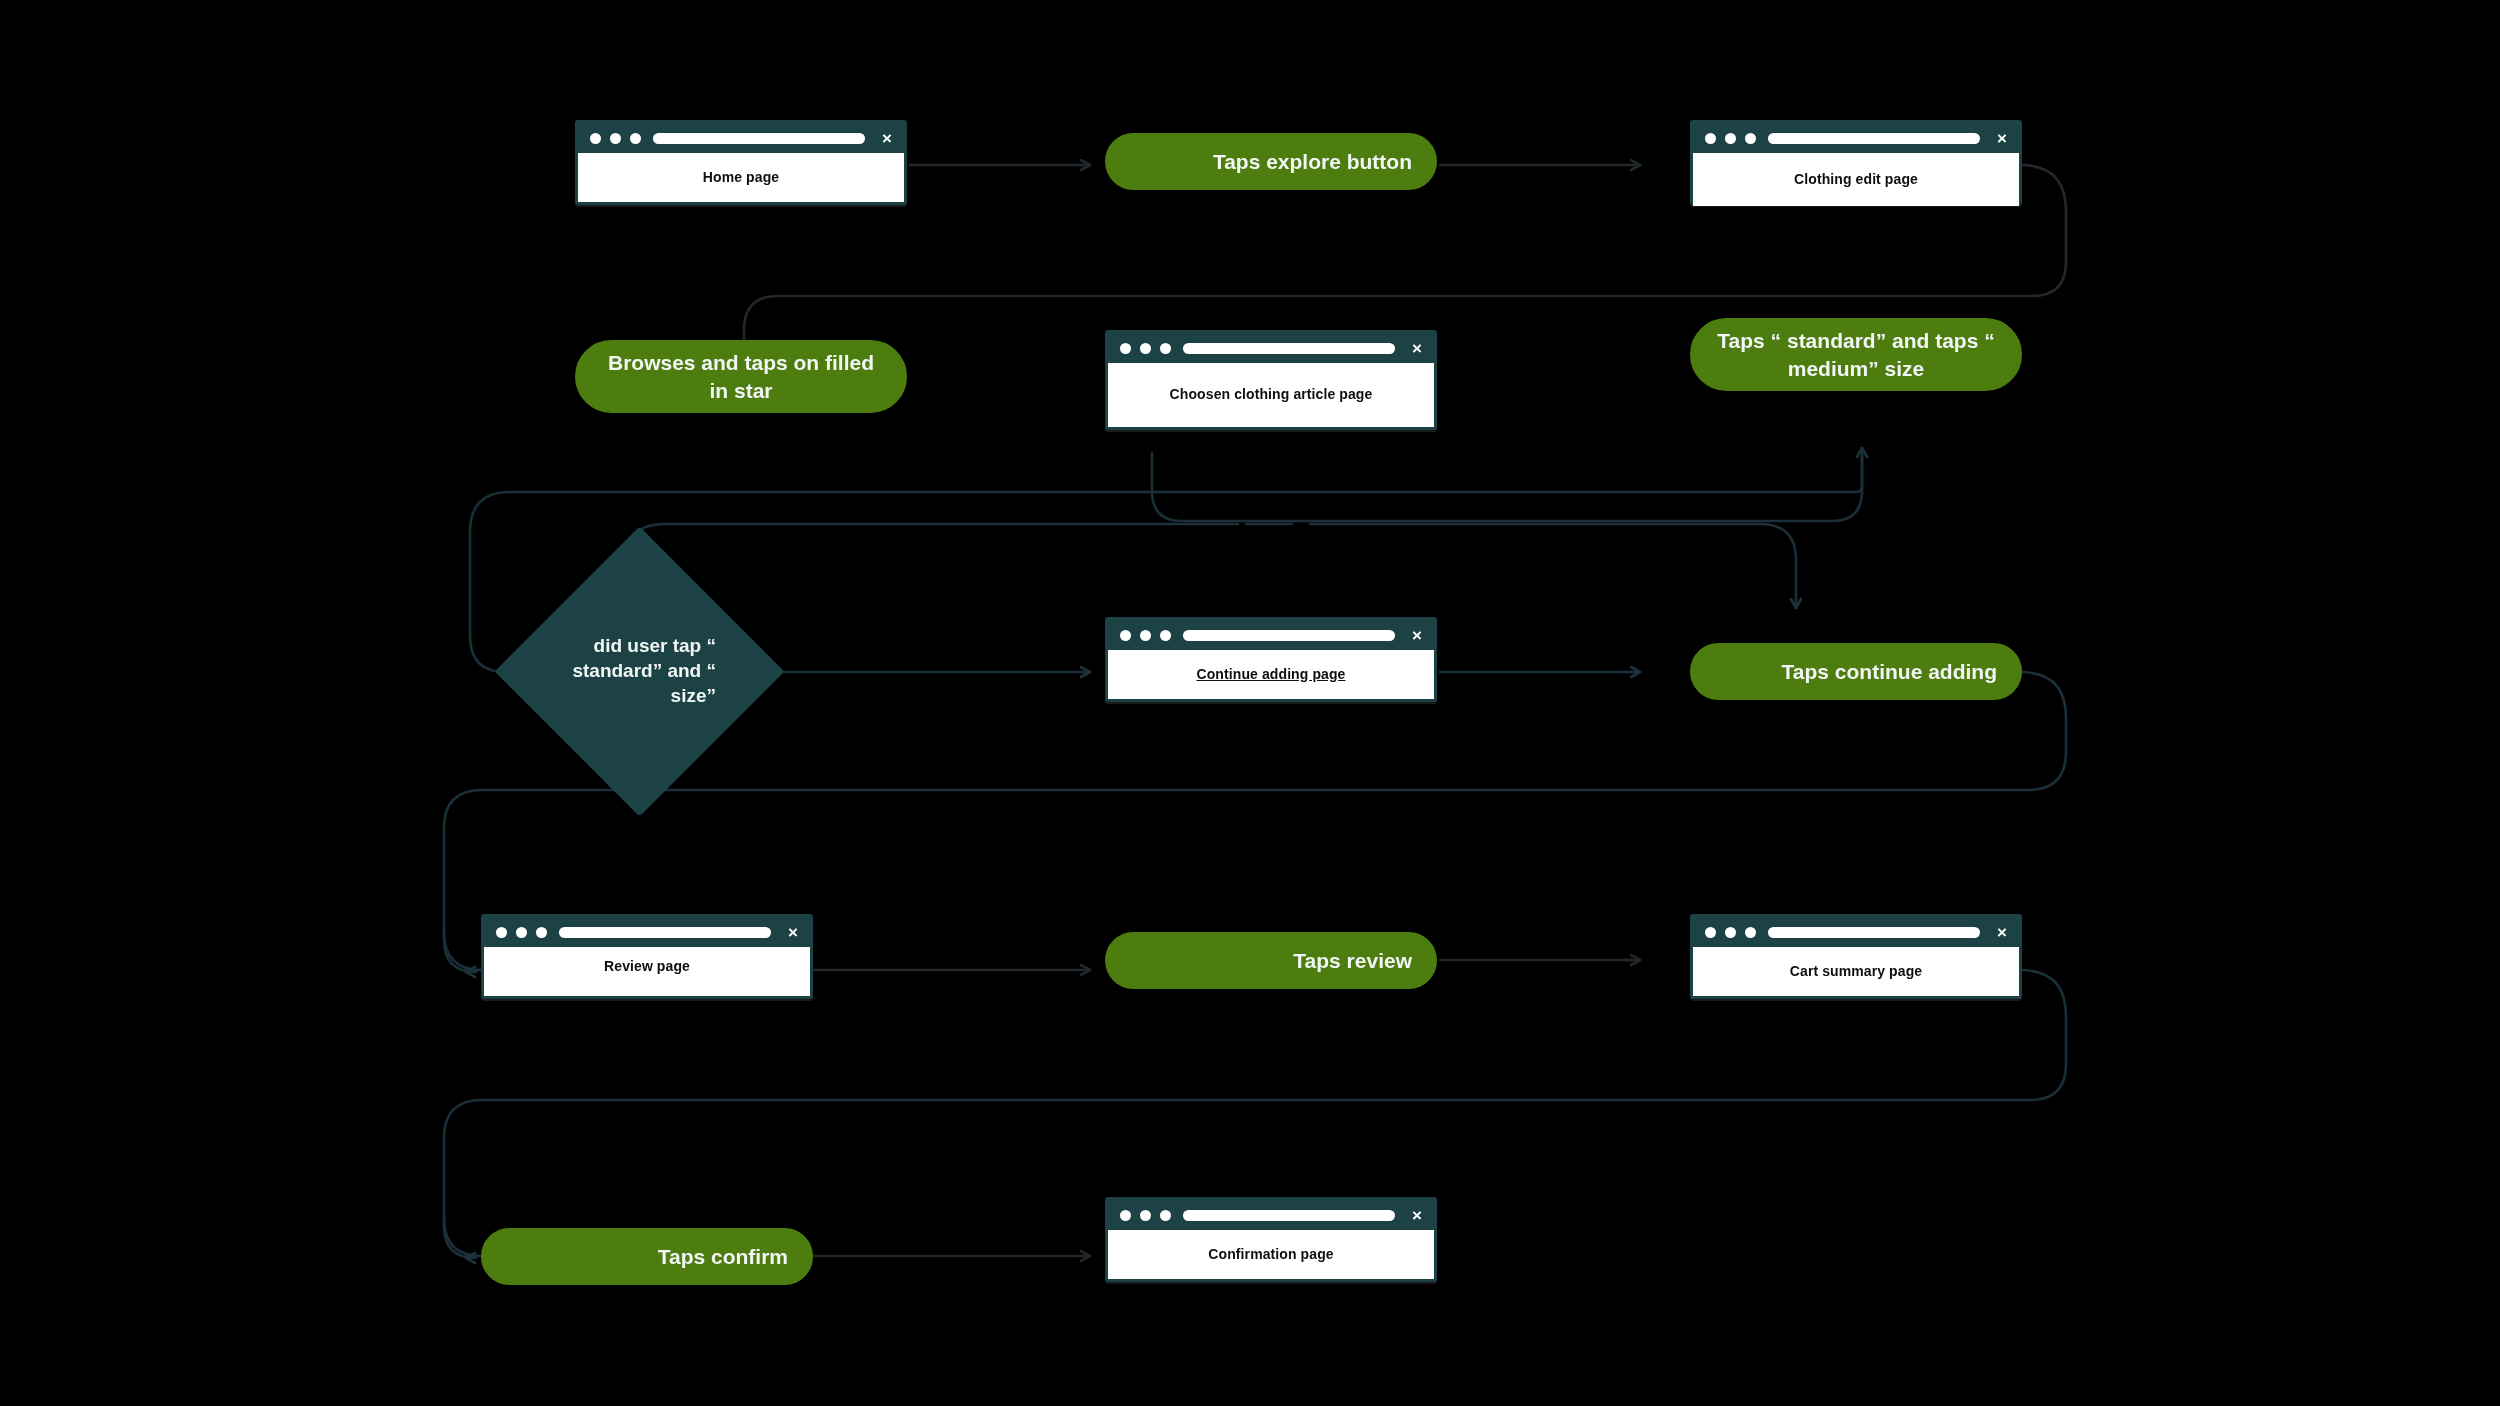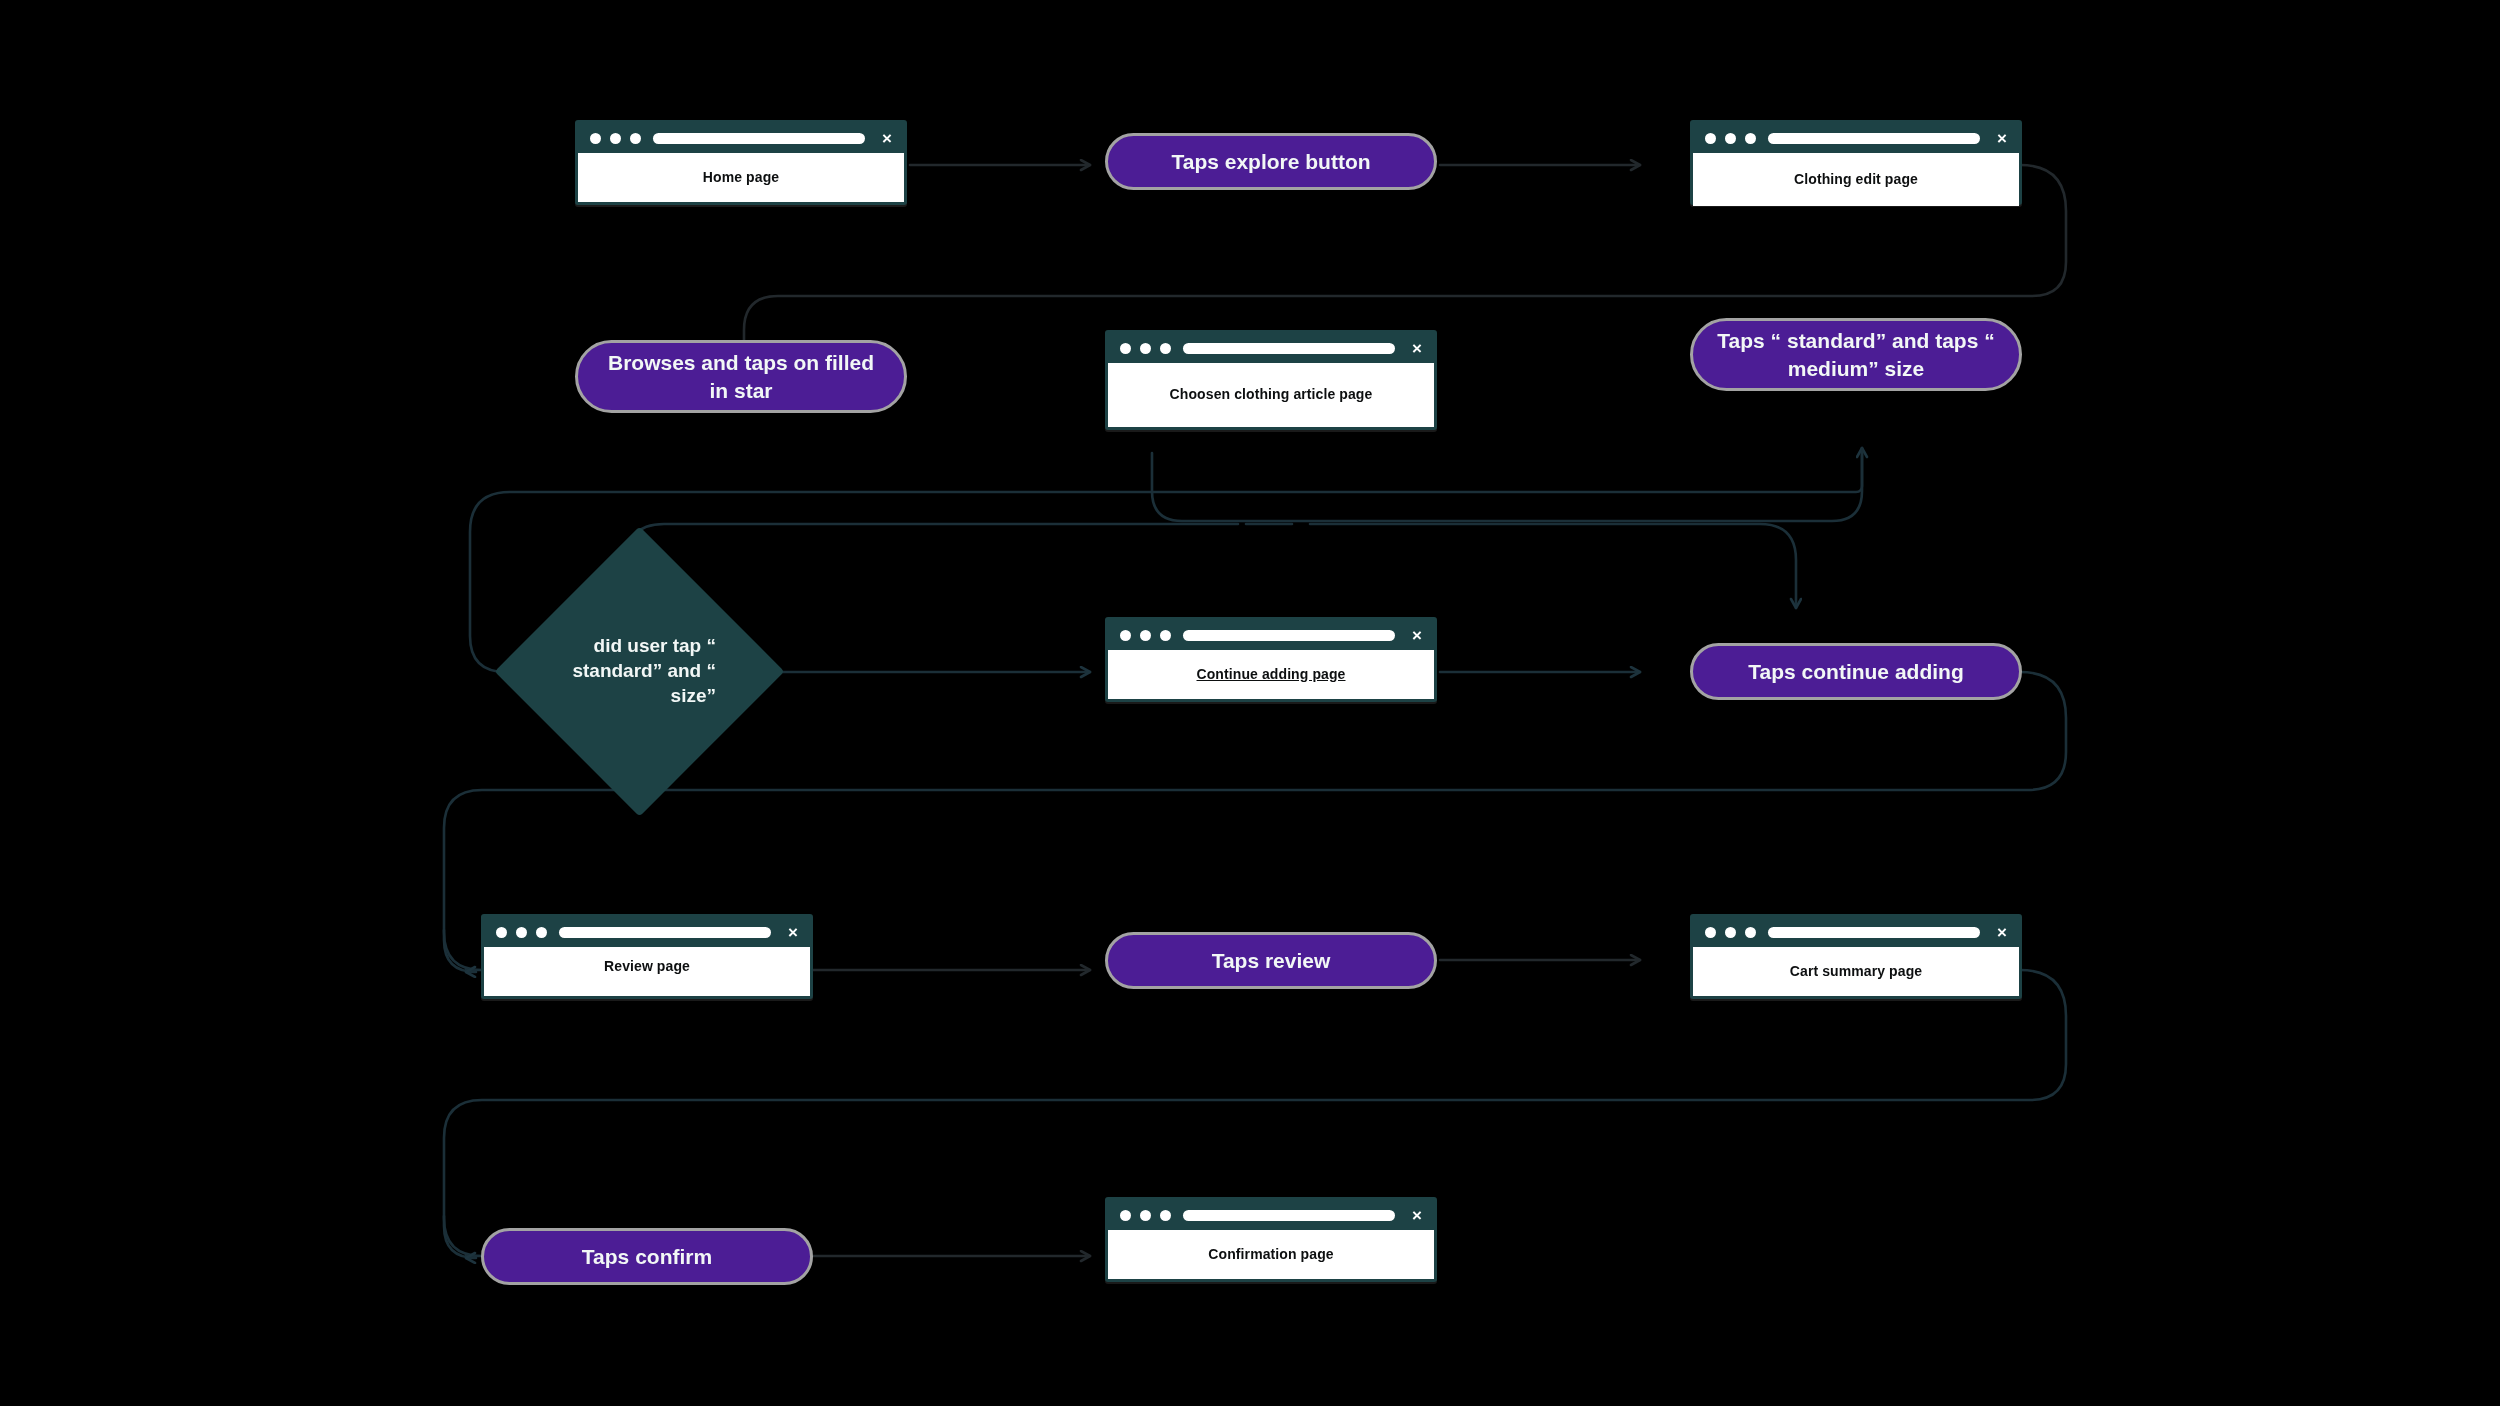--- a/index.html
+++ b/index.html
@@ -79,26 +79,26 @@
     letter-spacing: 0.1px;
     line-height: 1.28;
     padding: 6px 14px;
     box-sizing: border-box;
   }
 
   
   .pill {
     position: absolute;
     box-sizing: border-box;
-    background: #4c1d95;
-    border: 3px solid #a3a3a3;
+    background: #4d7c0f;
+    border: 3px solid #4d7c0f;
     border-radius: 999px;
     display: flex;
     align-items: center;
-    justify-content: center;
+    justify-content: flex-end;
     text-align: center;
     color: #f2f7f6;
     font-size: 21px;
     font-weight: 700;
     line-height: 1.3;
     padding: 4px 22px;
     z-index: 5;
   }
 
   

